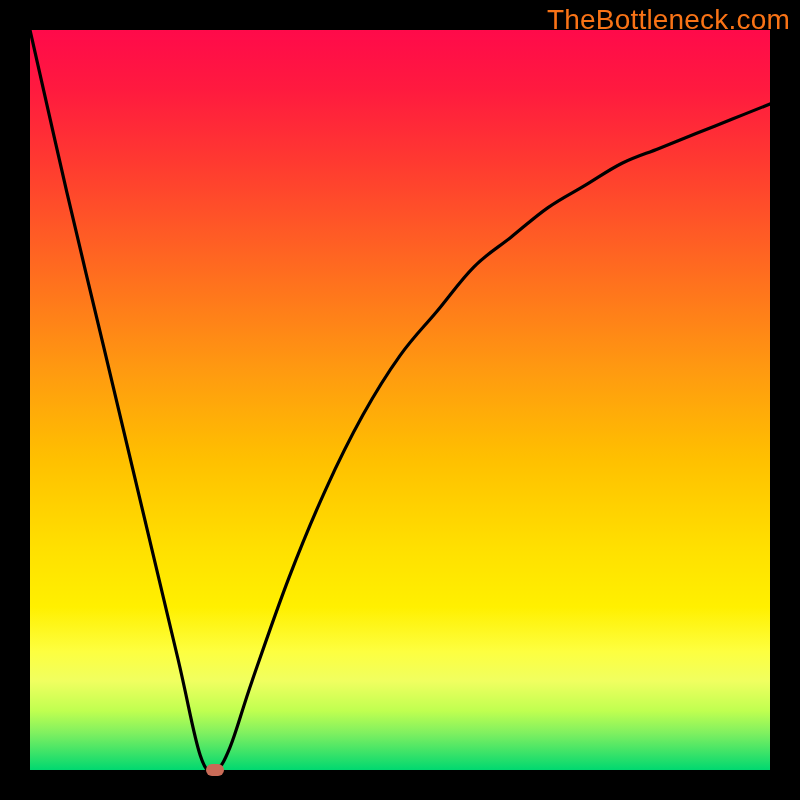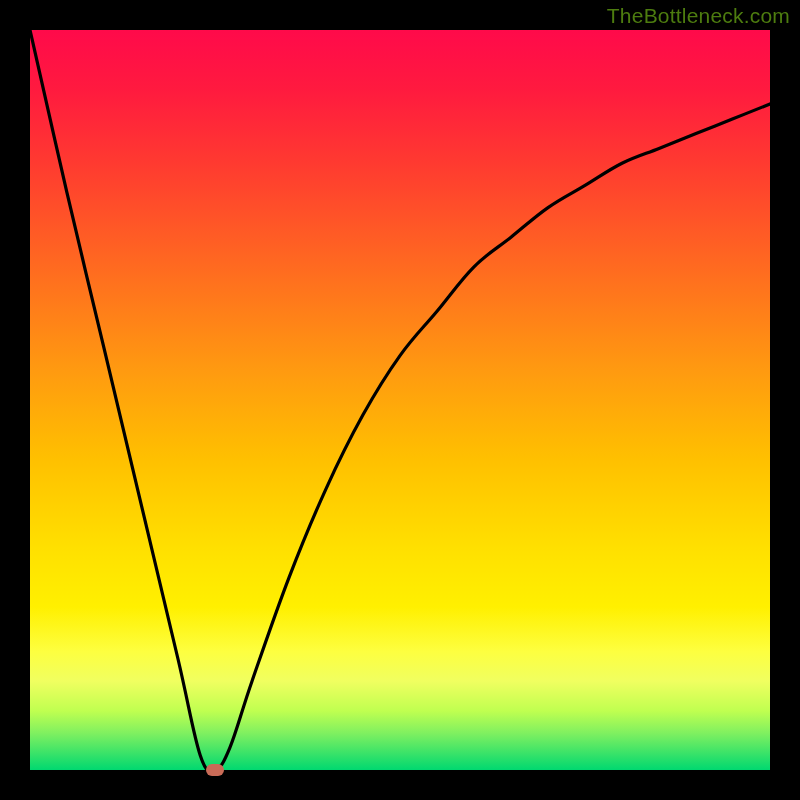--- a/index.html
+++ b/index.html
@@ -51,22 +51,22 @@
     width: 18px;
     height: 12px;
     border-radius: 7px;
     background: #c96b57;
     transform: translate(-50%, -50%);
   }
   .attribution {
     position: absolute;
     top: 4px;
     right: 10px;
-    color: #4d7c0f;
-    font-size: 21px;
+    color: #f97316;
+    font-size: 28px;
     letter-spacing: 0.2px;
   }
 </style>
 </head>
 <body>
 
 <div class="frame">
   <div class="plot-area">
     <svg class="curve-svg" viewBox="0 0 740 740" preserveAspectRatio="none">
       <path fill="none" stroke="#000" stroke-width="3.2" stroke-linecap="round" stroke-linejoin="round" d="M 0,0 C 6.66,29.30399999999999 23.68,105.52399999999994 37,162.79999999999995 C 50.32,220.07599999999996 60.68,262.25600000000003 74,318.20000000000005 C 87.32,374.14400000000006 97.68,417.65600000000006 111,473.6 C 124.32,529.544 137.344,583.712 148,629 C 158.656,674.288 163.54000000000002,705.22 170.20000000000002,725.2 C 176.86,745.1800000000001 179.672,741.332 185,740 C 190.328,738.668 193.14000000000001,733.784 199.8,717.8 C 206.46,701.8159999999999 211.344,681.836 222,651.2 C 232.656,620.5640000000001 245.68,582.232 259,547.6 C 272.32,512.9680000000001 282.68,488.10400000000004 296,458.8 C 309.32,429.496 319.68,408.776 333,384.8 C 346.32,360.824 356.68,344.248 370,325.59999999999997 C 383.32,306.95199999999994 393.68000000000006,297.18399999999997 407.00000000000006,281.2 C 420.32000000000005,265.216 430.68,250.11999999999995 444,236.79999999999995 C 457.32,223.47999999999996 467.68,217.85600000000002 481,207.20000000000005 C 494.32,196.54400000000007 504.68,186.92400000000004 518,177.60000000000002 C 531.32,168.276 541.68,163.39199999999997 555,155.39999999999998 C 568.32,147.408 578.68,139.86000000000004 592,133.20000000000005 C 605.32,126.54000000000005 615.68,123.72799999999998 629,118.39999999999998 C 642.32,113.07199999999997 652.68,108.92800000000003 666,103.60000000000002 C 679.32,98.27200000000002 689.68,94.12799999999996 703,88.79999999999995 C 716.32,83.47199999999995 733.34,76.66399999999999 740,74"></path>

